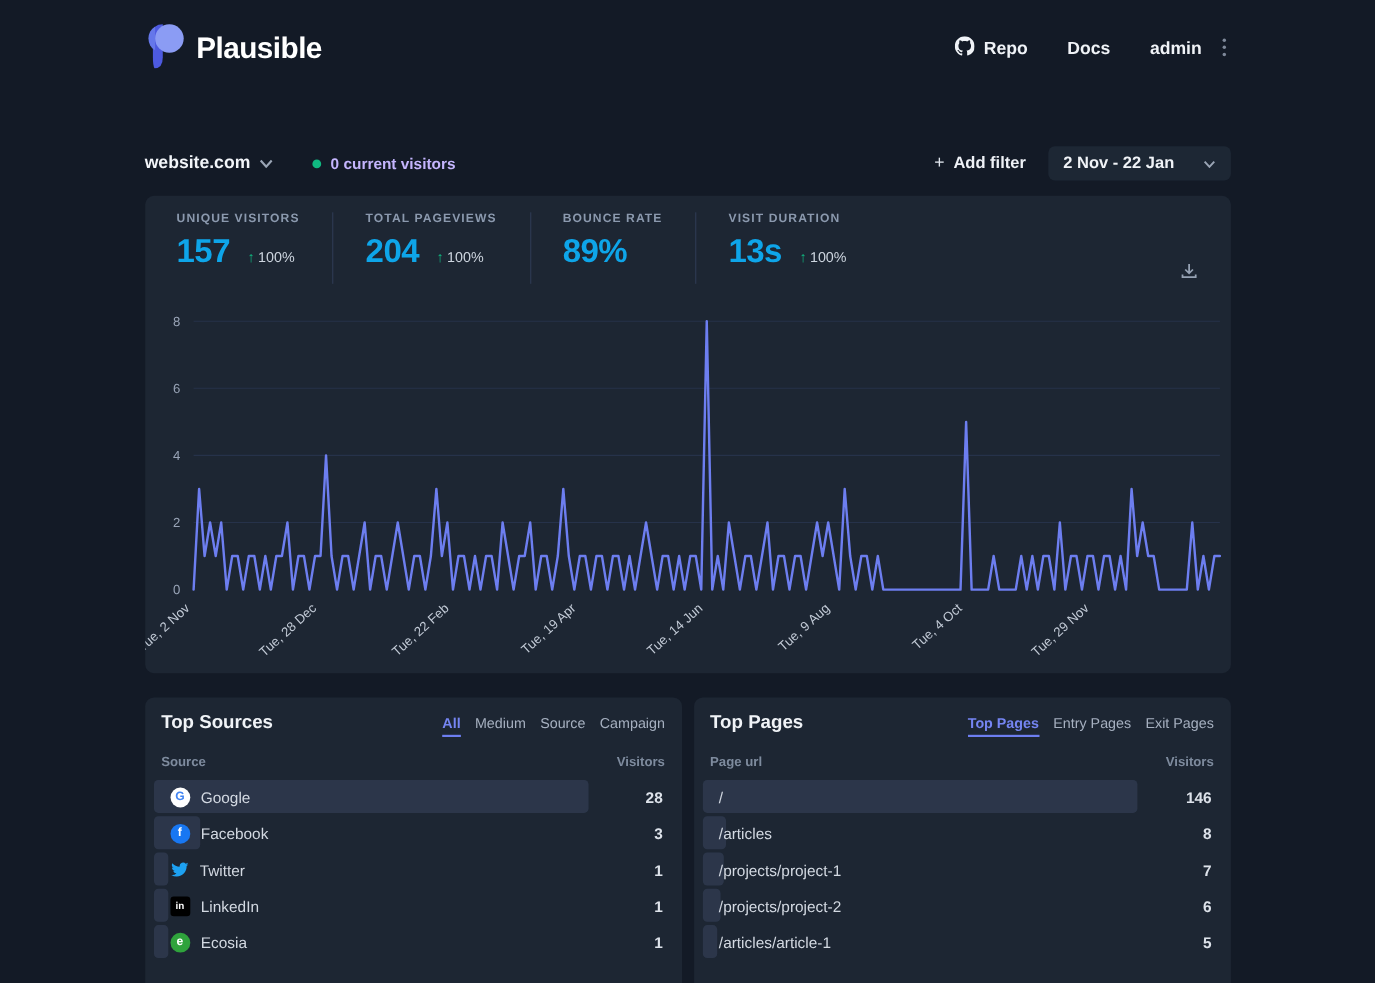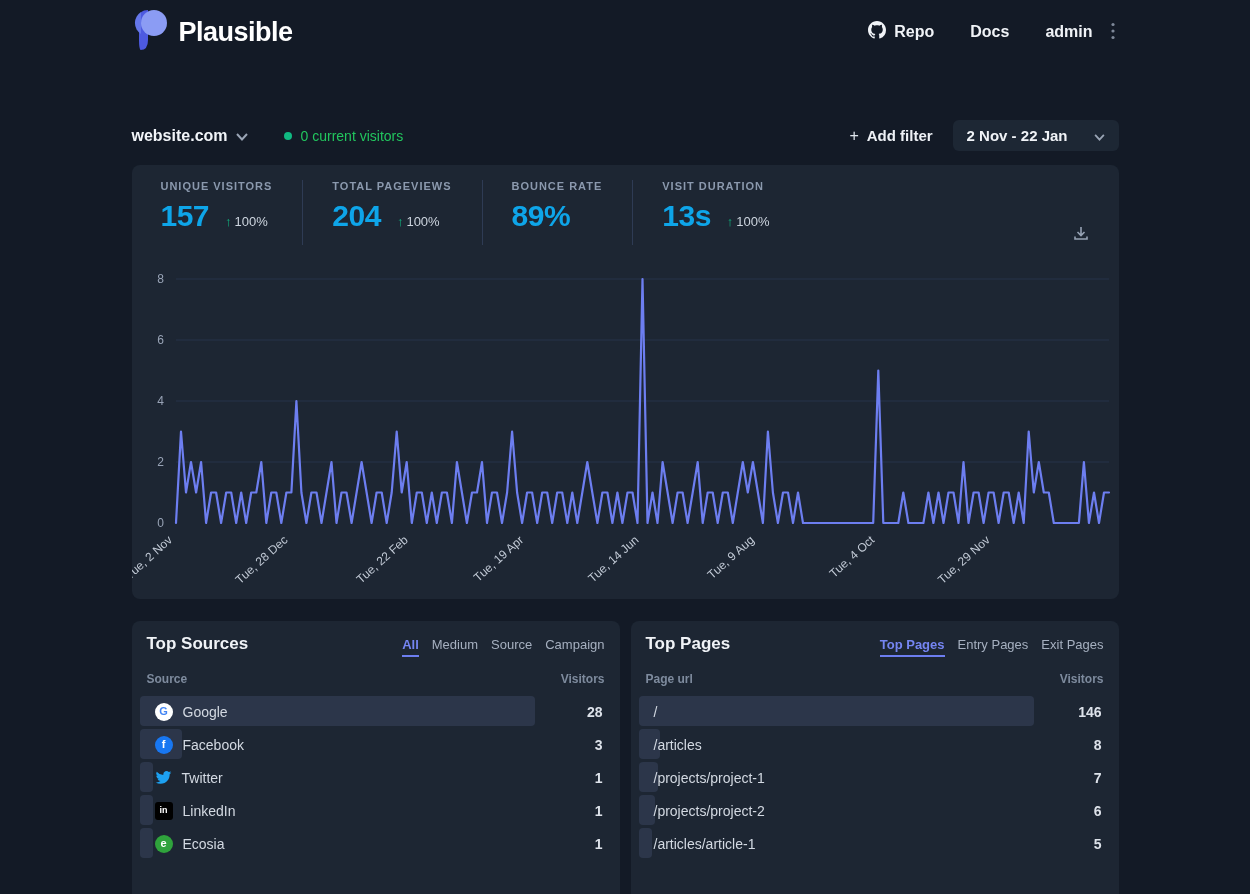--- a/index.html
+++ b/index.html
@@ -6,34 +6,34 @@
   html,body { width:1250px; height:894px; overflow:hidden; }
   body {
     background:#131a26;
     font-family:"Liberation Sans", sans-serif;
     color:#e8ecf2;
     -webkit-font-smoothing:antialiased;
   }
   .container { width:987px; margin:0 auto; }
 
   
-  .app-header { display:flex; align-items:center; padding-top:8px; }
+  .app-header { display:flex; align-items:center; padding-top:20px; }
   .brand { display:flex; align-items:center; gap:11px; cursor:pointer; }
   .brand-text { font-size:27px; font-weight:bold; color:#ffffff; letter-spacing:-0.5px; }
   .app-nav { margin-left:auto; display:flex; align-items:center; gap:36px; }
   .nav-link { display:flex; align-items:center; gap:8px; font-size:16px; font-weight:bold; color:#f0f3f7; cursor:pointer; }
   .kebab { color:#7e8899; font-size:17px; line-height:1; letter-spacing:0; cursor:pointer; padding:2px 4px; }
 
   
   .site-row { display:flex; align-items:center; margin-top:64px; }
   .site-domain { font-size:16px; font-weight:bold; color:#f2f5f9; cursor:pointer; display:flex; align-items:center; gap:8px; }
   .chev { color:#9aa5b5; }
   .cv { display:flex; align-items:center; gap:9px; margin-left:36px; }
   .cv-dot { width:8px; height:8px; border-radius:50%; background:#10b981; }
-  .cv-label { font-size:14px; font-weight:400; color:#22c55e; }
+  .cv-label { font-size:14px; font-weight:700; color:#c4b5fd; }
   .site-row-right { margin-left:auto; display:flex; align-items:center; gap:20px; }
   .add-filter { display:flex; align-items:center; gap:8px; font-size:15px; font-weight:600; color:#eef1f6; cursor:pointer; }
   .plus { font-size:16px; font-weight:400; color:#dfe5ec; }
   .date-picker { background:#1d2734; border-radius:6px; padding:7px 14px; display:flex; align-items:center; gap:26px;
                  font-size:15px; font-weight:600; color:#f0f3f7; cursor:pointer; min-width:160px; }
   .date-picker .chev { margin-left:auto; }
 
   
   .main-card { position:relative; margin-top:14px; background:#1d2633; border-radius:8px; height:434px; overflow:hidden; }
   .stats { display:flex; padding:15px 0 0 29px; }

